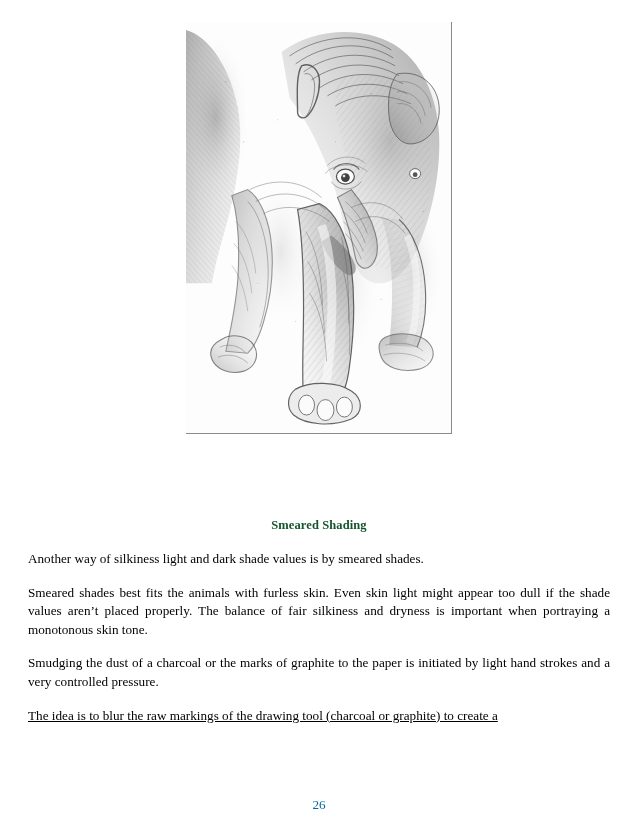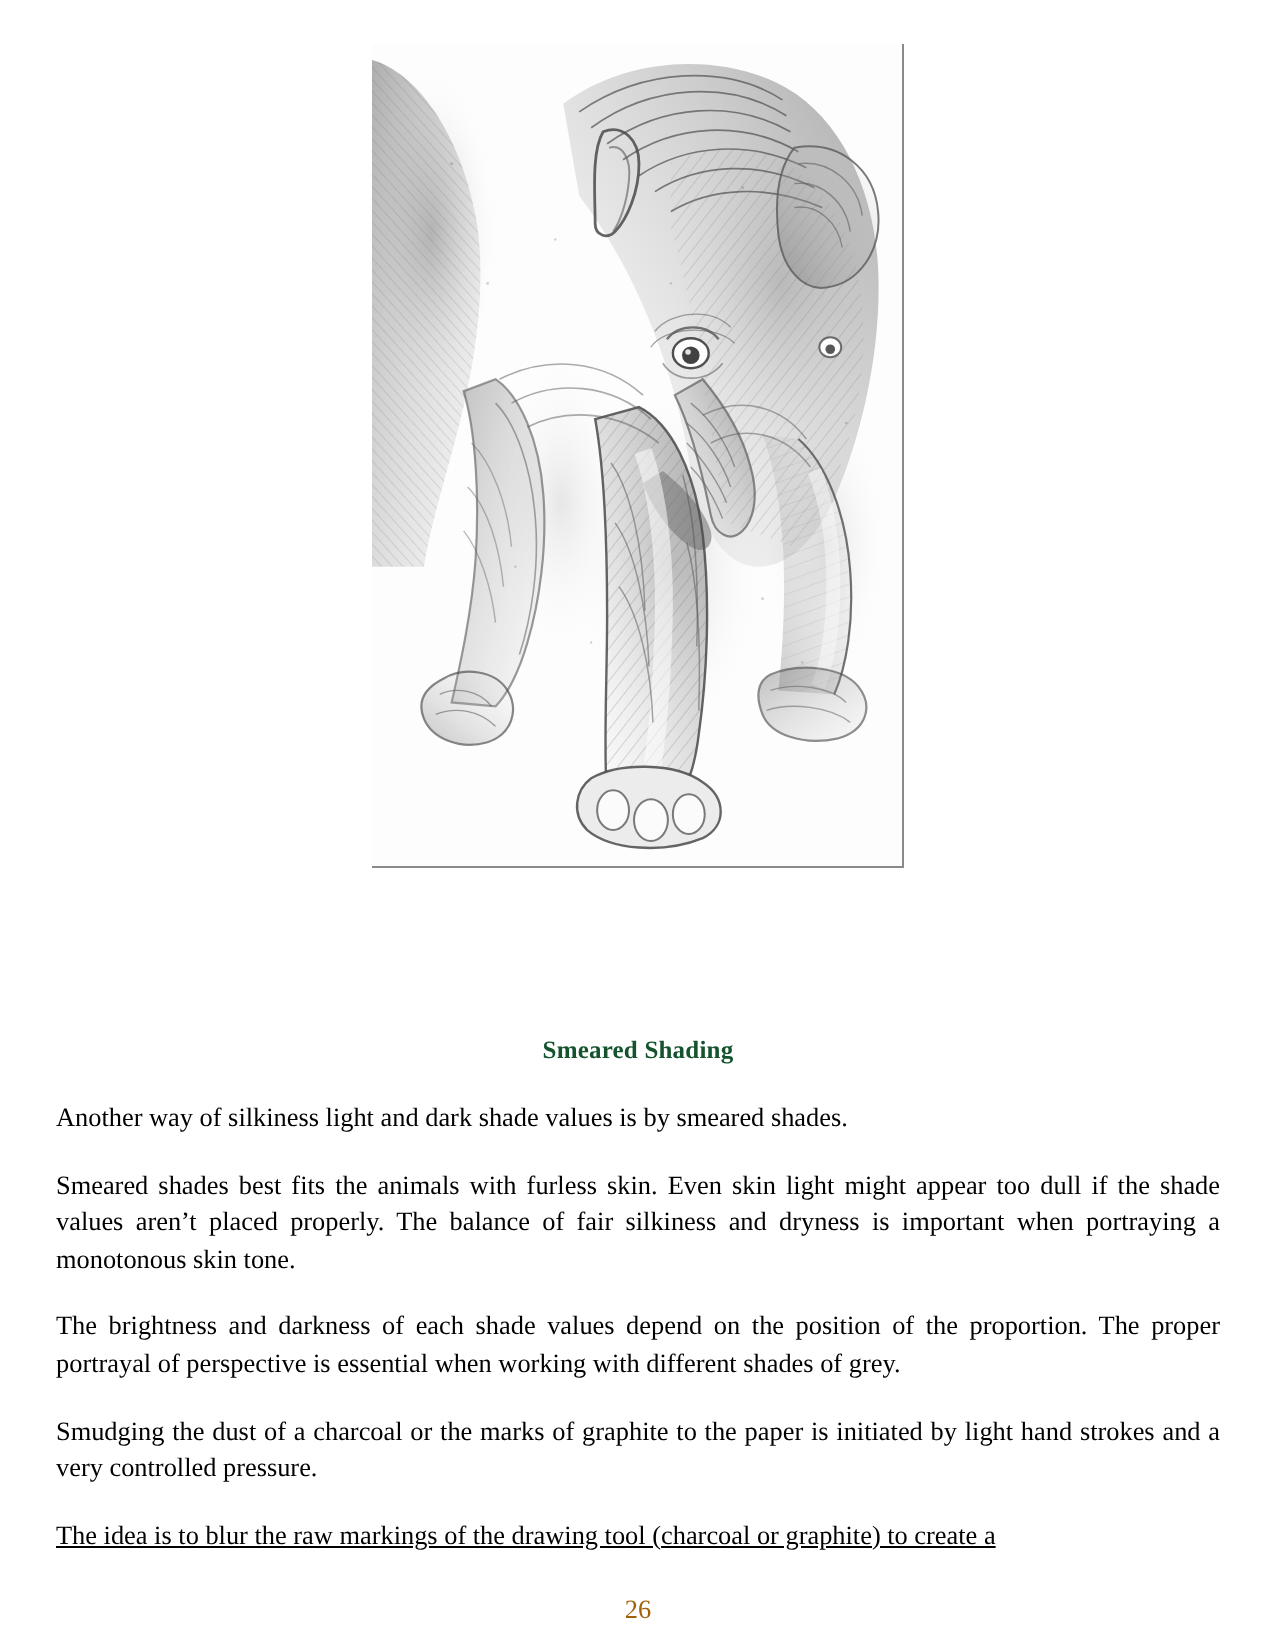--- a/index.html
+++ b/index.html
@@ -70,21 +70,21 @@
   }
 
   
   .page-number {
     position: absolute;
     left: 0;
     right: 0;
     top: 797px;
     text-align: center;
     font-size: 13.2px;
-    color: #a16207;
+    color: #0369a1;
   }
 </style>
 </head>
 <body>
 
 <div class="figure-block">
   <div class="figure-frame">
     <svg class="sketch-svg" viewBox="0 0 266 412" preserveAspectRatio="none">
       <defs>
         <linearGradient id="gShadeA" x1="0" y1="0" x2="1" y2="1">
@@ -260,20 +260,19 @@
   </div>
 </div>
 
 <div class="text-column">
   <h2 class="section-heading">Smeared Shading</h2>
 
   <p class="body-par no-justify">Another way of silkiness light and dark shade values is by smeared shades.</p>
 
   <p class="body-par">Smeared shades best fits the animals with furless skin. Even skin light might appear too dull if the shade values aren’t placed properly. The balance of fair silkiness and dryness is important when portraying a monotonous skin tone.</p>
 
-  <p class="body-par">The brightness and darkness of each shade values depend on the position of the proportion. The proper portrayal of perspective is essential when working with different shades of grey.</p>
 
   <p class="body-par">Smudging the dust of a charcoal or the marks of graphite to the paper is initiated by light hand strokes and a very controlled pressure.</p>
 
   <p class="body-par">The idea is to blur the raw markings of the drawing tool (charcoal or graphite) to create a</p>
 </div>
 
 <div class="page-number">26</div>
 
 </body></html>

